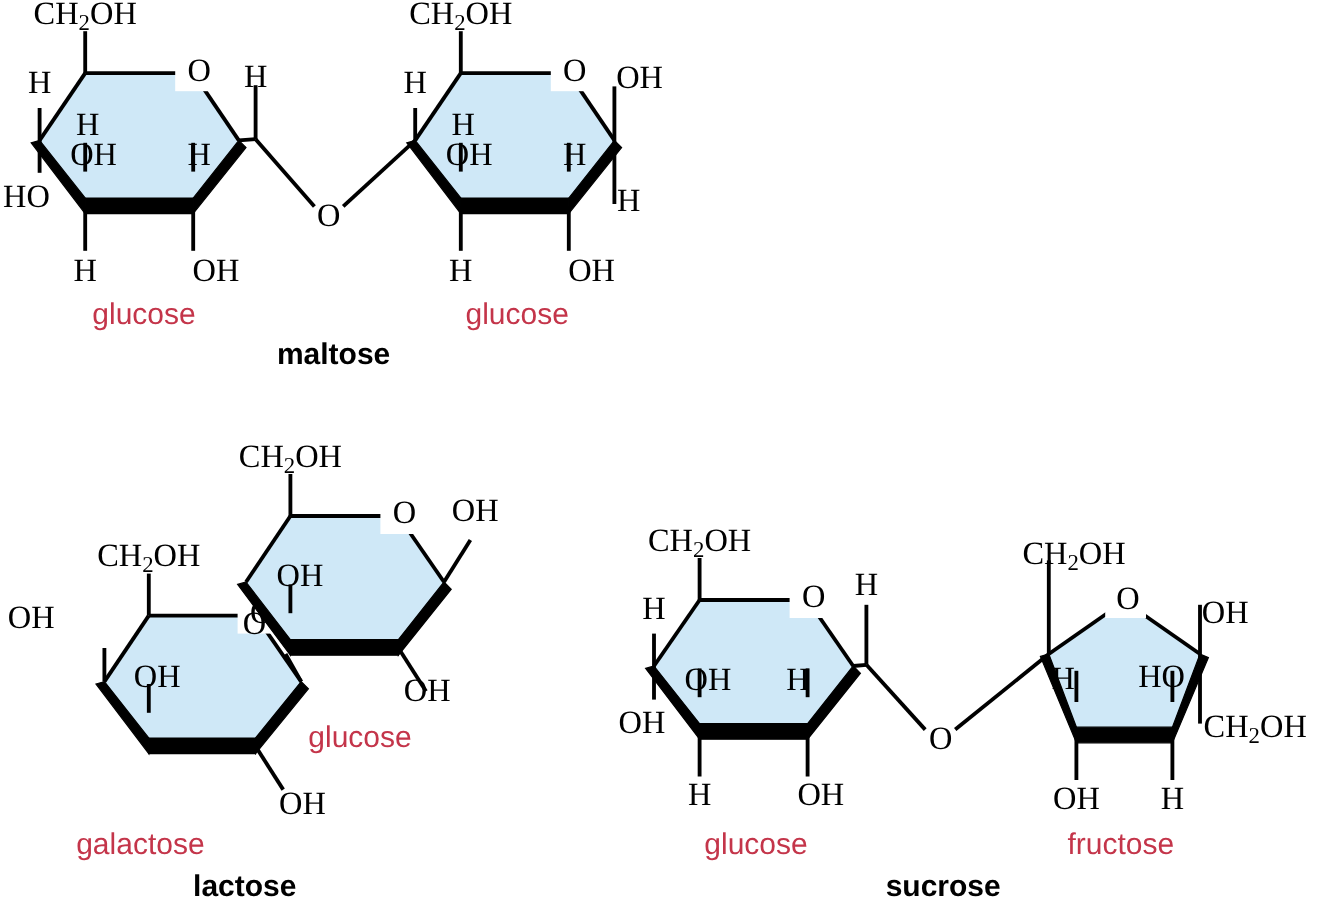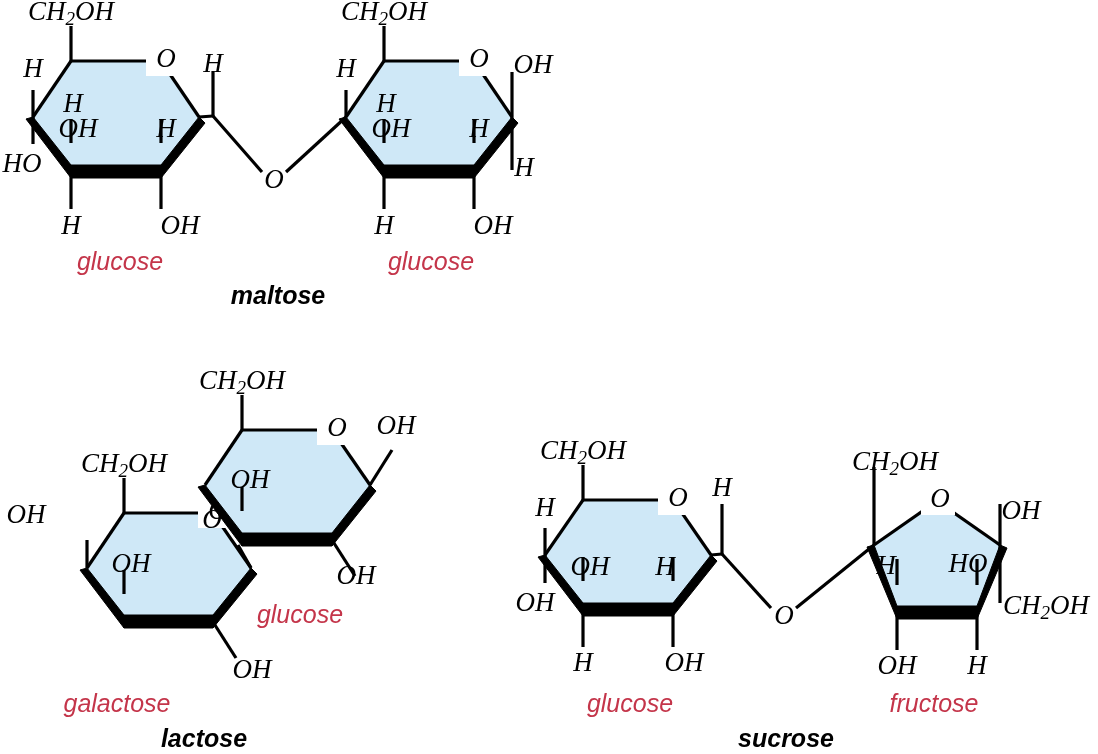--- a/index.html
+++ b/index.html
@@ -3,21 +3,21 @@
 <meta charset="utf-8">
 <style>
   html,body{margin:0;padding:0;}
   body{
     width:1098px;height:754px;
     background:#ffffff;
     font-family:"Liberation Serif", serif;
     position:relative;
     overflow:hidden;
   }
-  #stage{position:absolute;left:0;top:0;width:1098px;height:571px;font-style:italic;}
+  #stage{position:absolute;left:0;top:0;width:1098px;height:571px;}
   svg.board{position:absolute;left:0;top:0;width:1098px;height:754px;}
 
   .atom{
     font-family:"Liberation Serif", serif;
     font-size:27px;
     fill:#000000;
     dominant-baseline:middle;
   }
   .atom .sub{font-size:19px;}
   .sugar-name{

